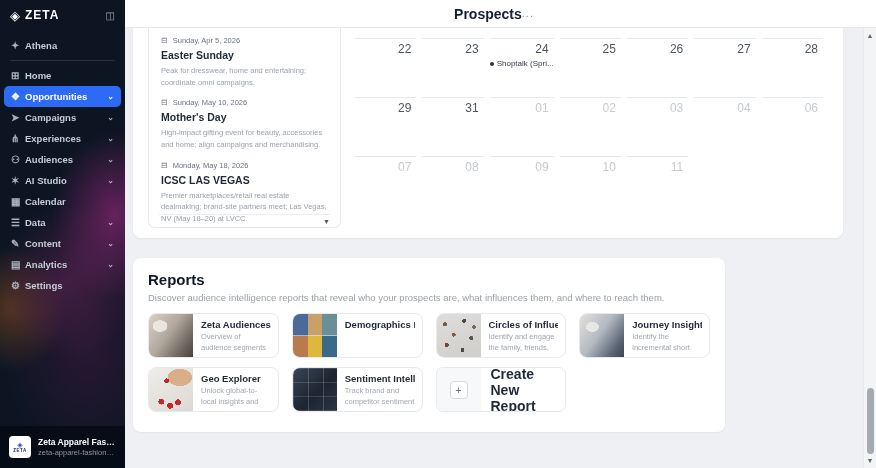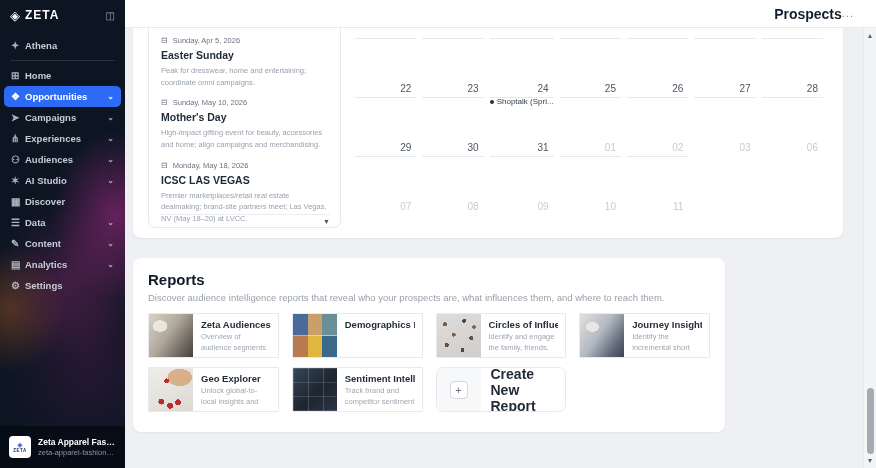--- a/index.html
+++ b/index.html
@@ -36,21 +36,21 @@
   .acct-logo { width:22px; height:22px; background:#fff; border-radius:4px; display:flex; flex-direction:column;
     align-items:center; justify-content:center; flex-shrink:0; }
   .acct-logo .alg { color:#2d4bd6; font-size:7px; line-height:1; }
   .acct-logo .alt { color:#13205f; font-size:4.5px; font-weight:bold; letter-spacing:.5px; }
   .acct-texts { min-width:0; }
   .acct-name { color:#fff; font-size:8.5px; font-weight:bold; white-space:nowrap; overflow:hidden; text-overflow:ellipsis; }
   .acct-slug { color:#8b94a4; font-size:7.5px; white-space:nowrap; overflow:hidden; text-overflow:ellipsis; margin-top:1px; }
 
   
   .header { position:absolute; left:125px; top:0; right:0; height:28px; background:#fff;
-    border-bottom:1px solid #e7e9ec; display:flex; align-items:center; justify-content:flex-end; padding:0 22px 0 9px; }
+    border-bottom:1px solid #e7e9ec; display:flex; align-items:center; justify-content:center; padding:0 22px 0 9px; }
   .page-title { font-size:14px; font-weight:bold; color:#15202e; }
   .header-dots { color:#8a919c; font-size:11px; letter-spacing:1px; cursor:pointer; line-height:0.4; }
 
   
   .content { position:absolute; left:125px; top:28px; right:0; bottom:0; background:#eef0f3; }
 
   
   .scrollbar { position:absolute; right:0; top:0; bottom:0; width:13px; background:#f3f4f6; border-left:1px solid #e7e9ec; }
   .sb-arrow { position:absolute; left:0; right:0; text-align:center; font-size:7px; color:#5f6670; }
   .sb-up { top:4px; } .sb-down { bottom:4px; }
@@ -67,32 +67,32 @@
   .event-date .ev-icon { font-size:8px; color:#6b7280; }
   .event-title { font-size:10.5px; font-weight:bold; color:#1f2937; margin:4px 0 4px 0; }
   .event-desc { font-size:7.5px; color:#9aa2ad; line-height:1.55; }
   .panel-footer { position:absolute; bottom:0; left:10px; right:10px; height:13px; border-top:1px solid #ededf0;
     display:flex; justify-content:flex-end; align-items:center; }
   .panel-footer .pf-arrow { font-size:7px; color:#4b5563; cursor:pointer; }
 
   .cal-grid { position:absolute; left:219px; top:10px; width:474px; display:grid;
     grid-template-columns:repeat(7,1fr); grid-auto-rows:59px; }
   .cal-cell { border-top:1px solid #e7e9ec; margin:0 3px; padding-top:3px; position:relative; }
-  .cal-day { font-size:10px; color:#4b5563; text-align:right; padding-right:5px;margin-top:41px; }
+  .cal-day { font-size:12px; color:#4b5563; text-align:right; padding-right:5px; }
   .cal-cell.muted .cal-day { color:#c6cbd2; }
   .cal-event { margin-top:3px; font-size:8px; color:#374151; text-align:center; white-space:nowrap; overflow:hidden; }
   .cal-event .dot { display:inline-block; width:4px; height:4px; border-radius:50%; background:#273142; margin-right:3px; vertical-align:middle; }
 
   
   .reports-card { position:absolute; left:8px; top:230px; width:592px; height:174px; background:#fff;
     border-radius:8px; box-shadow:0 1px 2px rgba(0,0,0,.05); padding:13px 15px; }
   .reports-title { font-size:15px; font-weight:bold; color:#111827; }
   .reports-sub { font-size:9.5px; color:#9aa1ab; margin-top:4px; }
   .reports-grid { margin-top:10px; display:grid; grid-template-columns:repeat(4,1fr); gap:9px 13px; }
-  .report-card { display:flex; height:45px; border:1px solid #e7e9ec; border-radius:1px; overflow:hidden; background:#fff; cursor:pointer; }
+  .report-card { display:flex; height:45px; border:1px solid #e7e9ec; border-radius:8px; overflow:hidden; background:#fff; cursor:pointer; }
   .thumb { width:44px; flex-shrink:0; }
   .report-body { padding:5px 7px 0 8px; min-width:0; }
   .report-title { font-size:9.5px; font-weight:bold; color:#1f2937; white-space:nowrap; overflow:hidden; }
   .report-desc { font-size:7.5px; color:#a0a7b0; line-height:1.45; margin-top:2px; max-height:23px; overflow:hidden; }
   .create-card { display:flex; height:45px; border:1px solid #e7e9ec; border-radius:7px; overflow:hidden; background:#fff; cursor:pointer; align-items:stretch; }
   .create-left { width:44px; background:#f7f8f9; display:flex; align-items:center; justify-content:center; flex-shrink:0; }
   .plus-box { width:18px; height:18px; background:#fff; border:1px solid #d5d8dc; border-radius:4px;
     display:flex; align-items:center; justify-content:center; font-size:11px; color:#6b7280; }
   .create-label { flex:1; display:flex; align-items:center; padding-left:10px; font-size:14px; font-weight:bold; color:#1f2937; }
   .reports-tip { margin-top:11px; font-size:8.5px; color:#a7adb5; }
@@ -169,21 +169,21 @@
       <span class="nav-label">Audiences</span>
       <span class="chev">⌄</span>
     </div>
     <div class="nav-item">
       <span class="nav-icon">✶</span>
       <span class="nav-label">AI Studio</span>
       <span class="chev">⌄</span>
     </div>
     <div class="nav-item">
       <span class="nav-icon">▦</span>
-      <span class="nav-label">Discover</span>
+      <span class="nav-label">Calendar</span>
     </div>
     <div class="nav-item">
       <span class="nav-icon">☰</span>
       <span class="nav-label">Data</span>
       <span class="chev">⌄</span>
     </div>
     <div class="nav-item">
       <span class="nav-icon">✎</span>
       <span class="nav-label">Content</span>
       <span class="chev">⌄</span>
@@ -273,33 +273,33 @@
           <div class="cal-day">27</div>
         </div>
       <div class="cal-cell">
           <div class="cal-day">28</div>
         </div>
 
       <div class="cal-cell">
           <div class="cal-day">29</div>
         </div>
       <div class="cal-cell">
-          <div class="cal-day">30</div>
-        </div>
-      <div class="cal-cell">
           <div class="cal-day">31</div>
         </div>
       <div class="cal-cell muted">
           <div class="cal-day">01</div>
         </div>
       <div class="cal-cell muted">
           <div class="cal-day">02</div>
         </div>
       <div class="cal-cell muted">
           <div class="cal-day">03</div>
+        </div>
+      <div class="cal-cell muted">
+          <div class="cal-day">04</div>
         </div>
 
       <div class="cal-cell muted">
           <div class="cal-day">06</div>
         </div>
       <div class="cal-cell muted">
           <div class="cal-day">07</div>
         </div>
       <div class="cal-cell muted">
           <div class="cal-day">08</div>

